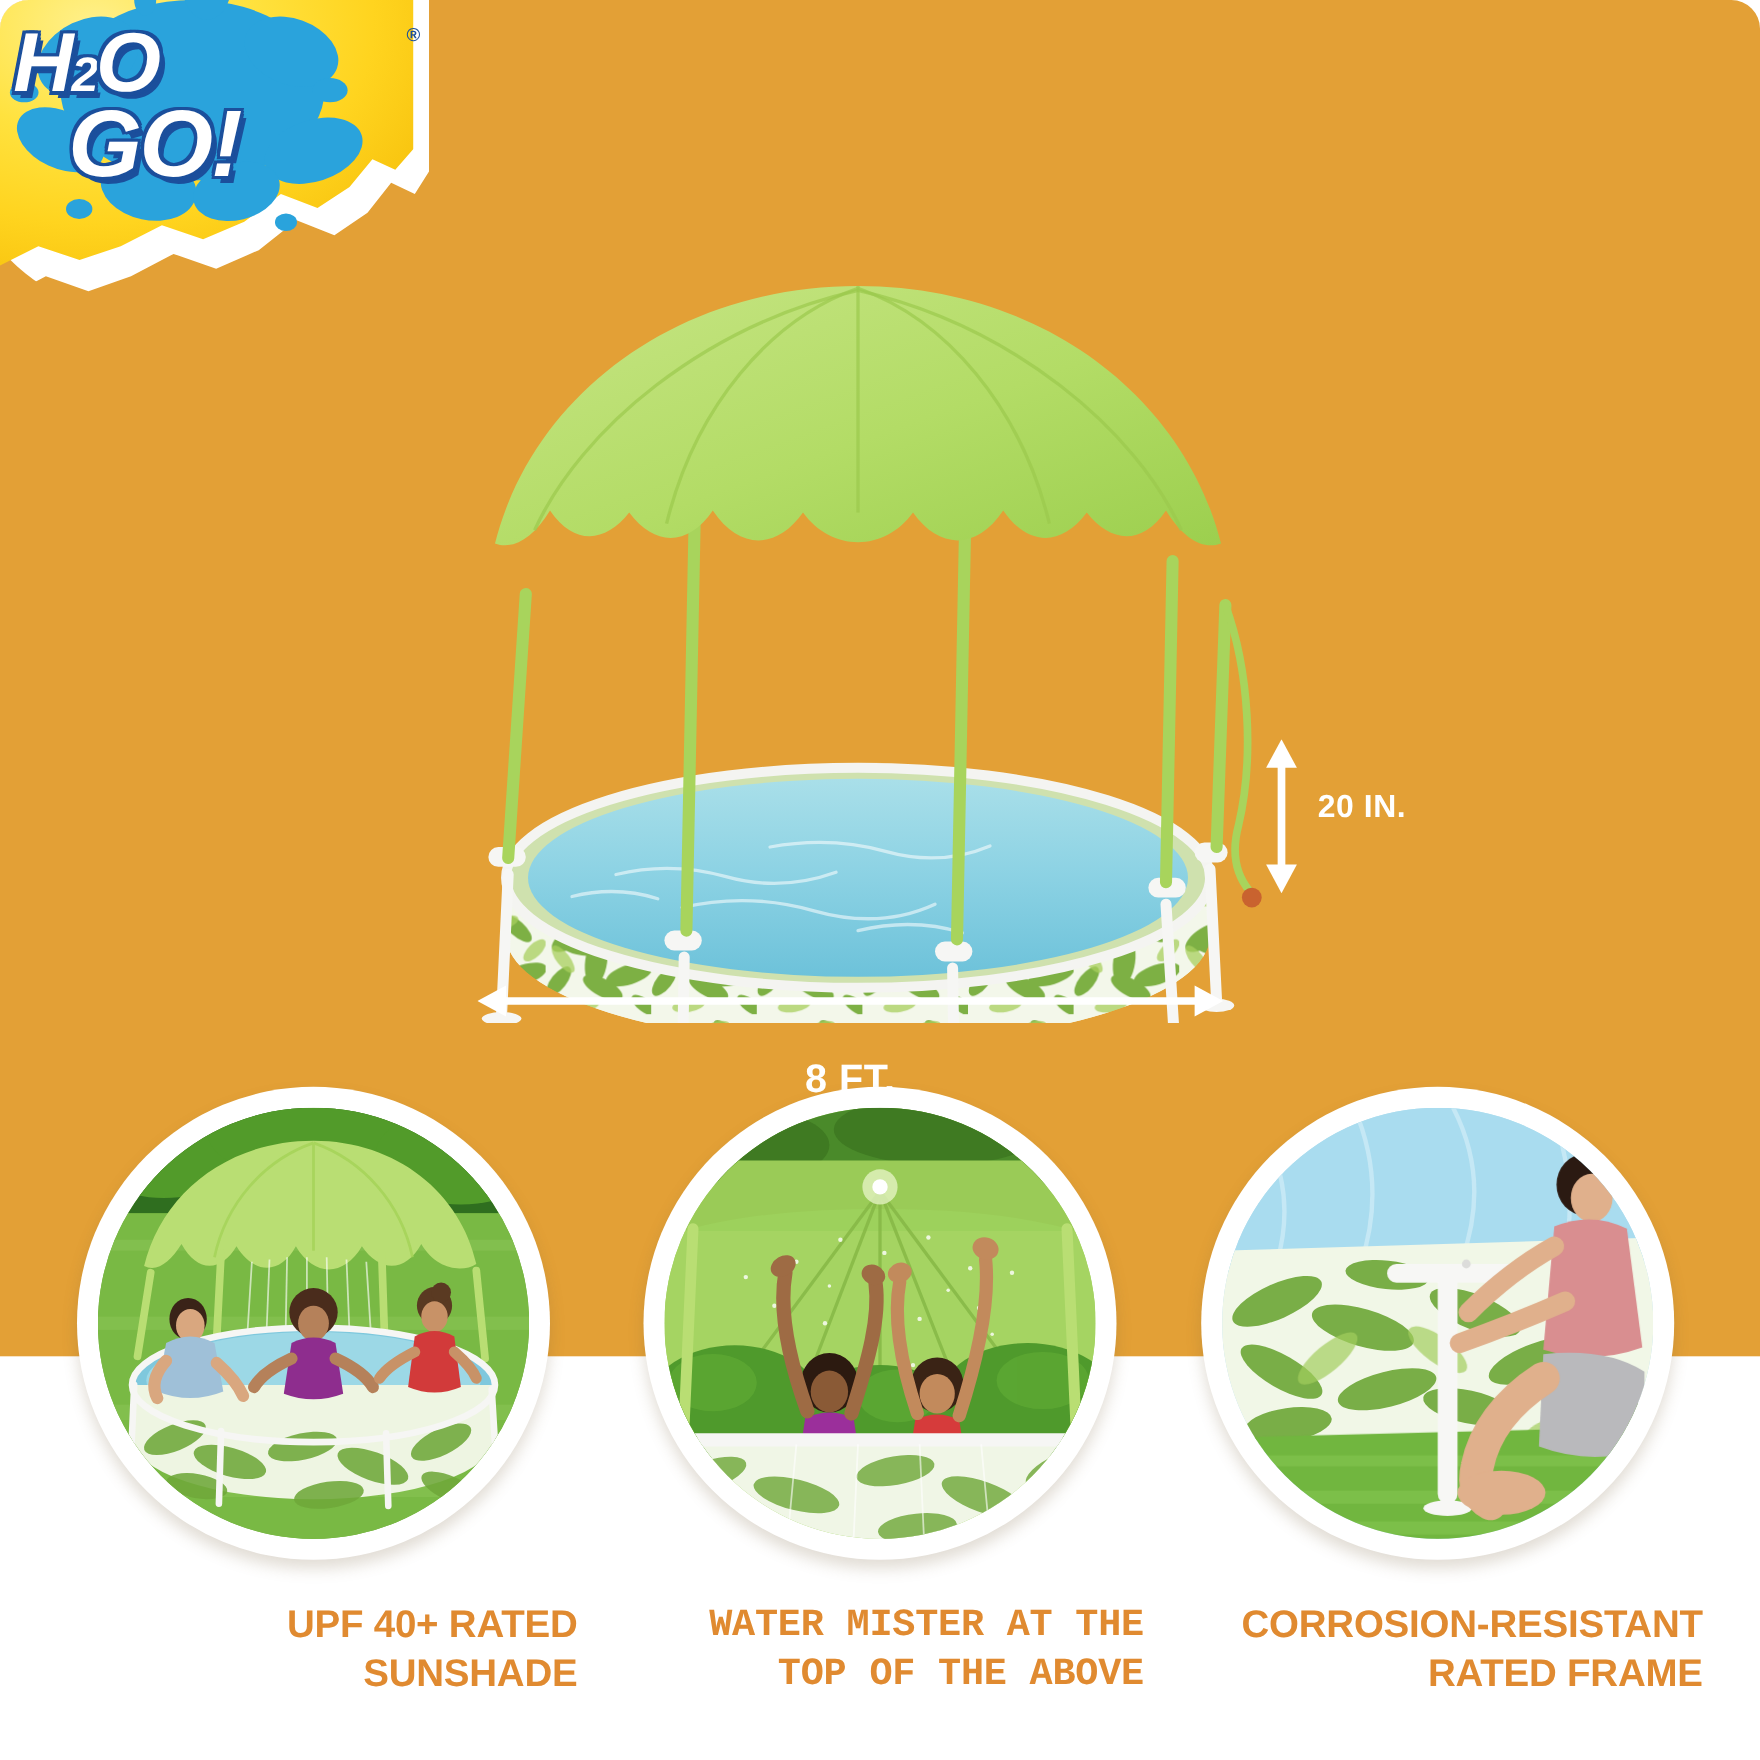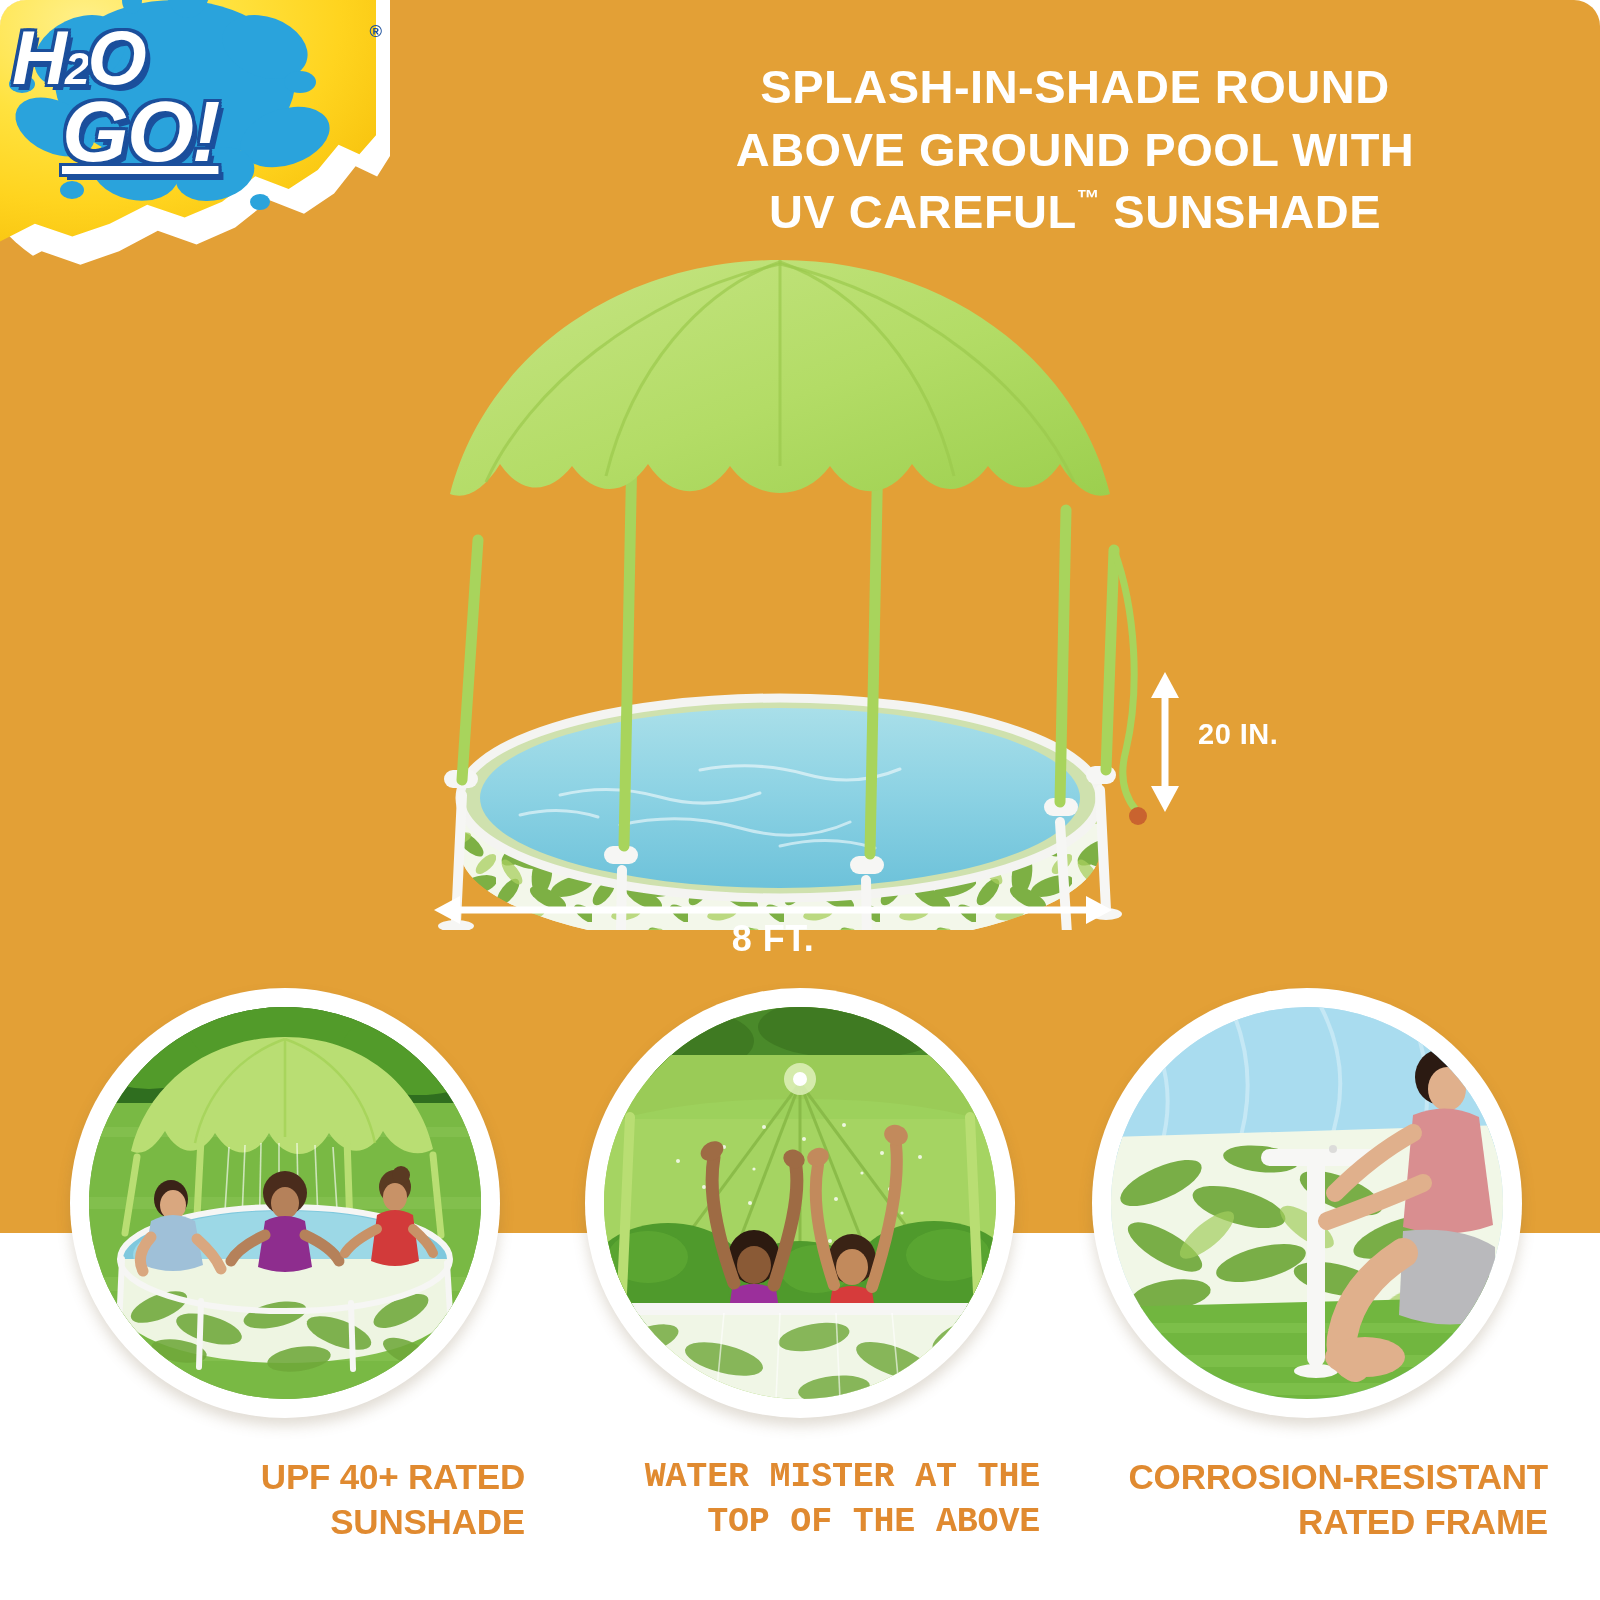--- a/index.html
+++ b/index.html
@@ -71,21 +71,21 @@
     font-weight: 900;
     font-style: italic;
     letter-spacing: -2px;
     text-shadow:
       -3px 0 0 #1b4f9c, 3px 0 0 #1b4f9c, 0 -3px 0 #1b4f9c, 0 3px 0 #1b4f9c,
       -3px -3px 0 #1b4f9c, 3px -3px 0 #1b4f9c, -3px 3px 0 #1b4f9c, 3px 3px 0 #1b4f9c,
       5px 6px 0 #1b4f9c;
     white-space: nowrap;
   }
   .logo-line.l1 { left: 8px;  top: 10px; font-size: 76px; }
-  .logo-line.l2 { left: 58px; top: 78px; font-size: 86px; text-decoration: underline; }
+  .logo-line.l2 { left: 58px; top: 78px; font-size: 86px; }
   .logo-reg {
     position: absolute; right: 8px; top: 70px;
     color: #1b4f9c; font-size: 17px; font-weight: 700;
   }
 
   
   .headline {
     position: absolute;
     left: 600px; top: 56px;
     width: 950px;
@@ -106,21 +106,21 @@
   .hero { position: absolute; left: 400px; top: 250px; width: 760px; height: 680px; }
 
   
   .dim-v { position: absolute; left: 1150px; top: 672px; width: 30px; height: 140px; }
   .dim-v-label {
     position: absolute; left: 1198px; top: 718px;
     color: #ffffff; font-weight: 700; font-size: 29px; letter-spacing: .5px;
   }
   .dim-h { position: absolute; left: 434px; top: 895px; width: 678px; height: 30px; }
   .dim-h-label {
-    position: absolute; left: 434px; top: 918px; width: 678px;
+    position: absolute; left: 434px; top: 960px; width: 678px;
     text-align: center;
     color: #ffffff; font-weight: 800; font-size: 36px; letter-spacing: .5px;
   }
 
   
   .features { position: absolute; left: 0; top: 988px; width: 1600px; height: 450px; }
   .feature { position: absolute; width: 430px; height: 430px; }
   .feature.f1 { left: 70px; }
   .feature.f2 { left: 585px; }
   .feature.f3 { left: 1092px; }
@@ -184,25 +184,20 @@
       </g>
     </svg>
 
     <div class="logo-text">
       <div class="logo-line l1"><span>H</span><span style="font-size:44px">2</span><span>O</span></div>
       <div class="logo-line l2">GO!</div>
     </div>
     <div class="logo-reg">®</div>
   </div>
 
-  <div class="headline">
-    <div>SPLASH-IN-SHADE ROUND</div>
-    <div>ABOVE GROUND POOL WITH</div>
-    <div><span>UV CAREFUL</span><span class="tm">™</span><span> SUNSHADE</span></div>
-  </div>
 
   <div class="hero">
     <svg width="760" height="680" viewBox="0 0 760 680">
       <defs>
         <linearGradient id="canopyTop" x1="0" y1="0" x2="1" y2="1">
           <stop offset="0%" stop-color="#c7e585"></stop>
           <stop offset="55%" stop-color="#b3dc66"></stop>
           <stop offset="100%" stop-color="#9ccf4e"></stop>
         </linearGradient>
         <linearGradient id="waterGrad" x1="0" y1="0" x2="0" y2="1">

